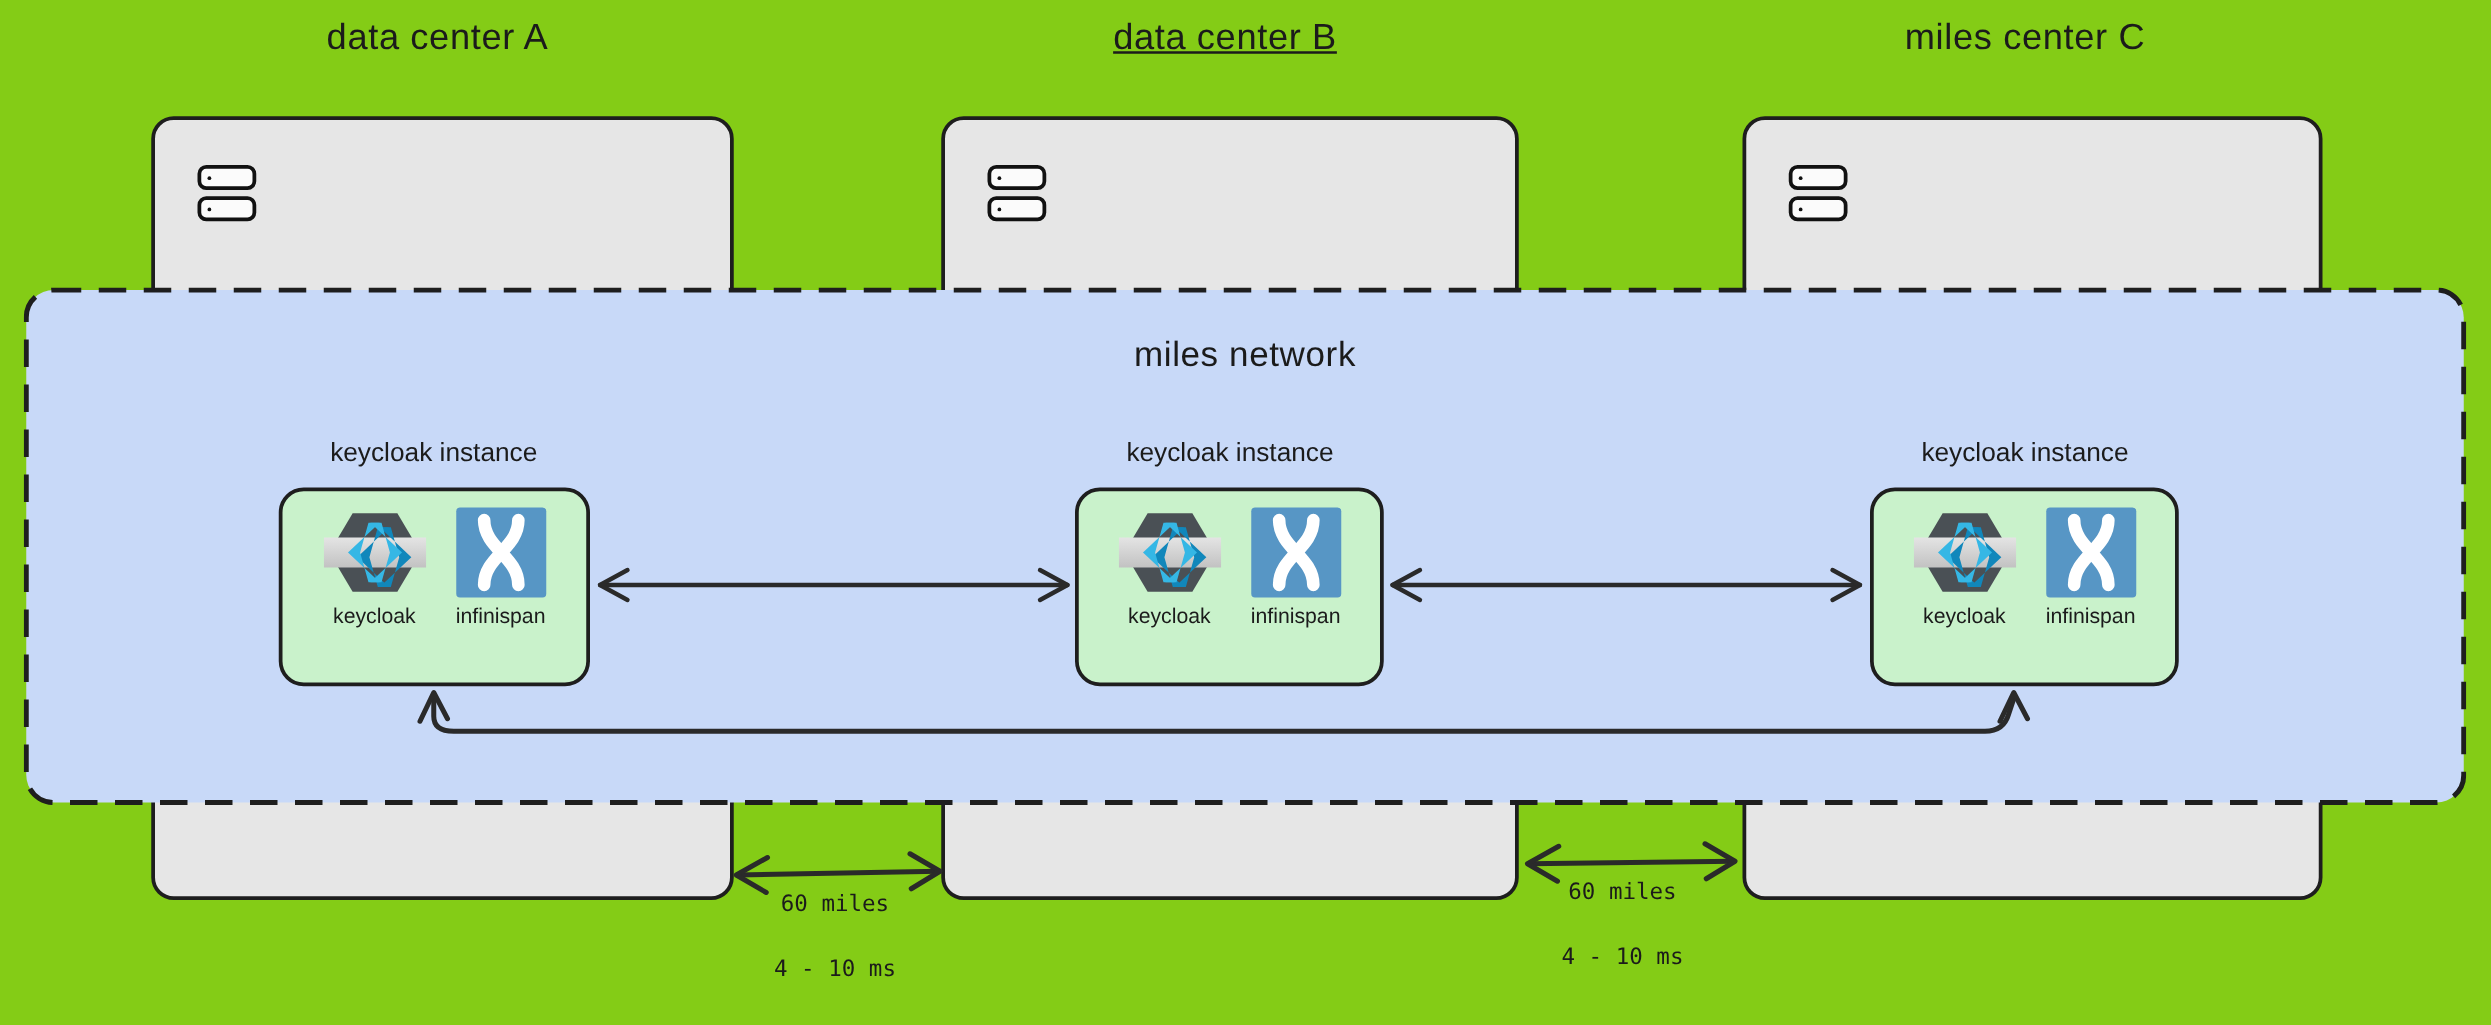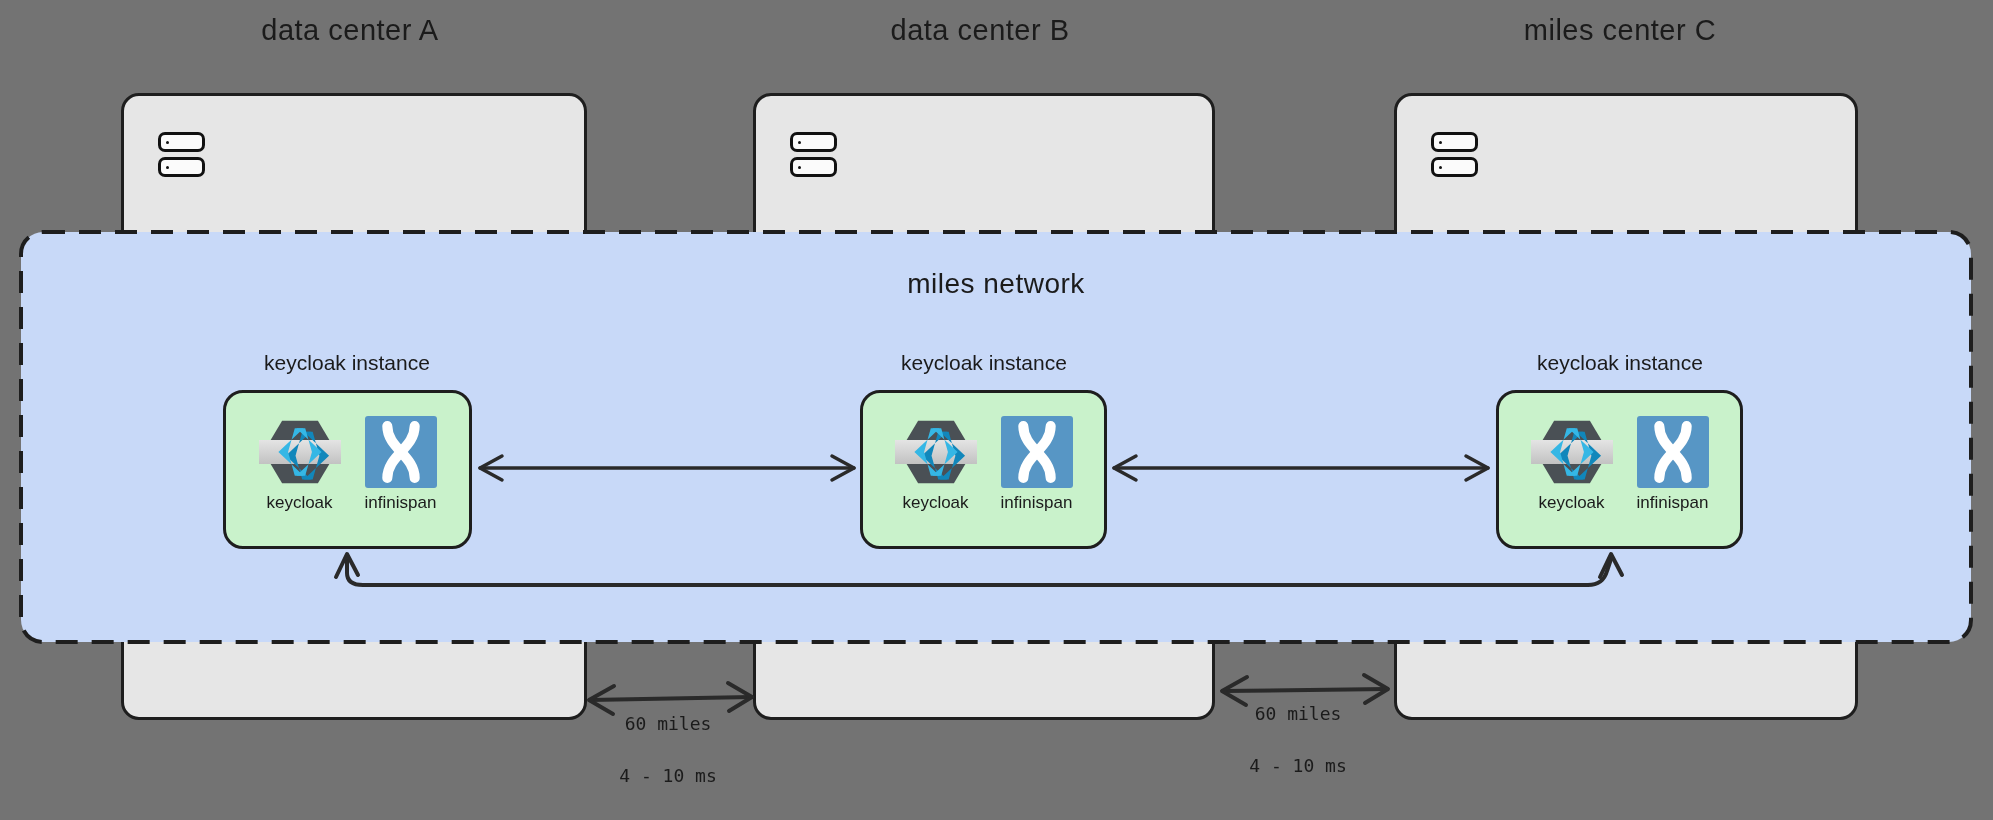--- a/index.html
+++ b/index.html
@@ -9,29 +9,29 @@
     --stroke:#1e1e1e;
     --arrow:#2a2a2a;
     --text:#1b1b1b;
     --infinispan-blue:#5796c5;
     --kc-cyan:#35b7e5;
     --kc-cyan-dark:#1187bb;
     --kc-hex:#4a5055;
   }
   html,body{margin:0;padding:0;background:#ffffff;}
   .canvas{
-    position:relative;width:1993px;height:820px;background:#737373;
+    position:relative;width:1993px;height:820px;background:#84cc16;
     font-family:"Liberation Sans", sans-serif;color:var(--text);overflow:hidden;
   }
   
   .dc-title{
     position:absolute;top:14px;width:360px;text-align:center;
     font-size:29px;letter-spacing:.5px;color:var(--text);
   }
-  .dc-title.a{left:170px;} .dc-title.b{left:800px;} .dc-title.c{left:1440px;}
+  .dc-title.a{left:170px;} .dc-title.b{left:800px;text-decoration:underline;} .dc-title.c{left:1440px;}
   
   .dc-box{
     position:absolute;top:93px;height:627px;box-sizing:border-box;
     background:var(--datacenter-fill);border:3px solid var(--stroke);border-radius:18px;
     z-index:1;
   }
   .dc-box.a{left:121px;width:466px;}
   .dc-box.b{left:753px;width:462px;}
   .dc-box.c{left:1394px;width:464px;}
   
@@ -55,21 +55,21 @@
   }
   
   .instance-label{
     position:absolute;top:351px;width:260px;text-align:center;
     font-size:21px;color:var(--text);z-index:3;
   }
   .instance-label.a{left:217px;} .instance-label.b{left:854px;} .instance-label.c{left:1490px;}
   .instance{
     position:absolute;top:390px;height:159px;box-sizing:border-box;z-index:3;
     background:var(--instance-fill);border:3px solid var(--stroke);border-radius:20px;
-    display:flex;justify-content:center;align-items:flex-start;gap:24px;padding-top:23px;
+    display:flex;justify-content:center;align-items:flex-start;gap:24px;padding-top:13px;
   }
   .instance.a{left:223px;width:249px;}
   .instance.b{left:860px;width:247px;}
   .instance.c{left:1496px;width:247px;}
   .component{display:flex;flex-direction:column;align-items:center;}
   .component .caption{font-size:17px;margin-top:5px;color:var(--text);}
   .kc-icon{width:82px;height:72px;}
   .ifs-icon{
     width:72px;height:72px;border-radius:3px;background:var(--infinispan-blue);
     display:flex;align-items:center;justify-content:center;

